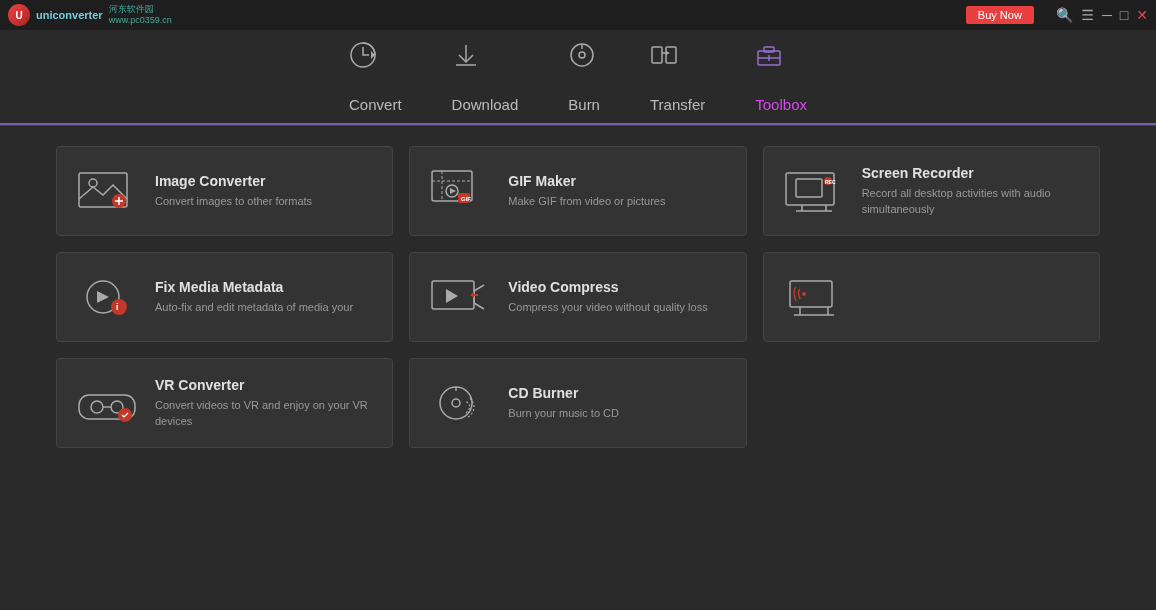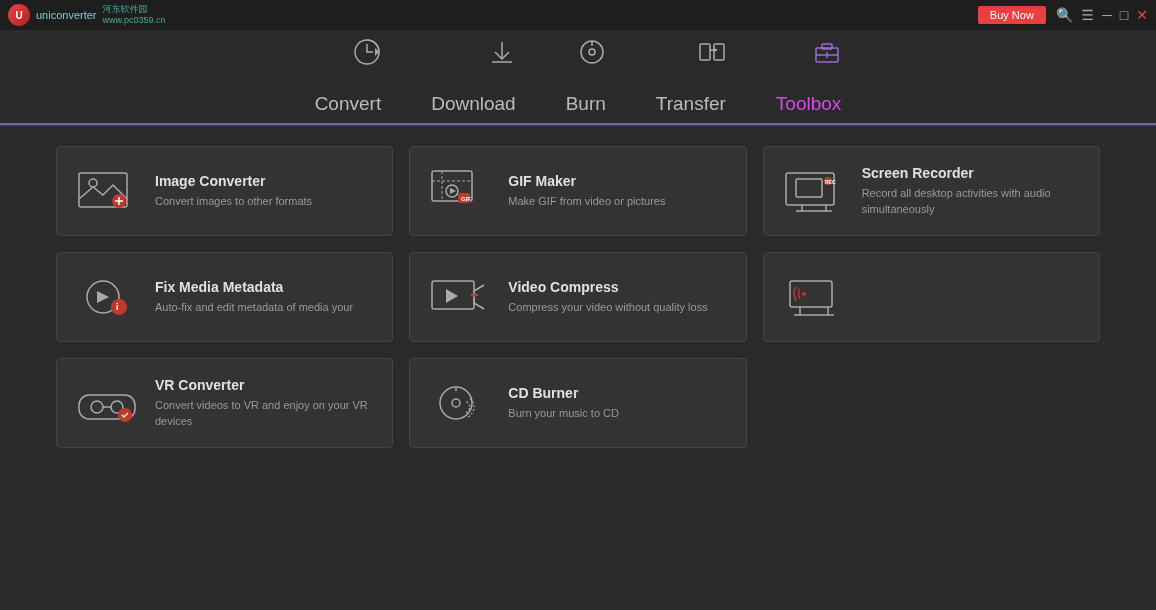--- a/index.html
+++ b/index.html
@@ -34,35 +34,35 @@
       display: flex;
       align-items: center;
       justify-content: center;
       font-size: 10px;
       color: #fff;
       font-weight: bold;
     }
     .app-name {
       color: #7cd;
       font-size: 11px;
-      font-weight: normal;
+      font-weight: bold;
     }
     .buy-now-btn {
       background: #e84040;
       color: #fff;
       border: none;
       padding: 3px 12px;
       font-size: 11px;
       cursor: pointer;
       border-radius: 2px;
     }
     .titlebar-right {
       display: flex;
       align-items: center;
-      gap: 10px;
+      gap: 22px;
     }
     .win-controls {
       display: flex;
       align-items: center;
       gap: 8px;
     }
     .win-btn {
       color: #aaa;
       font-size: 14px;
       cursor: pointer;
@@ -77,25 +77,25 @@
       display: flex;
       align-items: center;
       justify-content: center;
       gap: 50px;
       border-bottom: 2px solid #7b5ea7;
       position: relative;
     }
     .nav-item {
       display: flex;
       flex-direction: column;
-      align-items: flex-end;
+      align-items: flex-start;
       gap: 21px;
       cursor: pointer;
       color: #bbb;
-      font-size: 19px;
+      font-size: 15px;
     }
     .nav-item.active {
       color: #9b6cd0;
     }
     .nav-icon {
       font-size: 24px;
     }
     .nav-item.active .nav-icon {
       color: #9b6cd0;
     }

